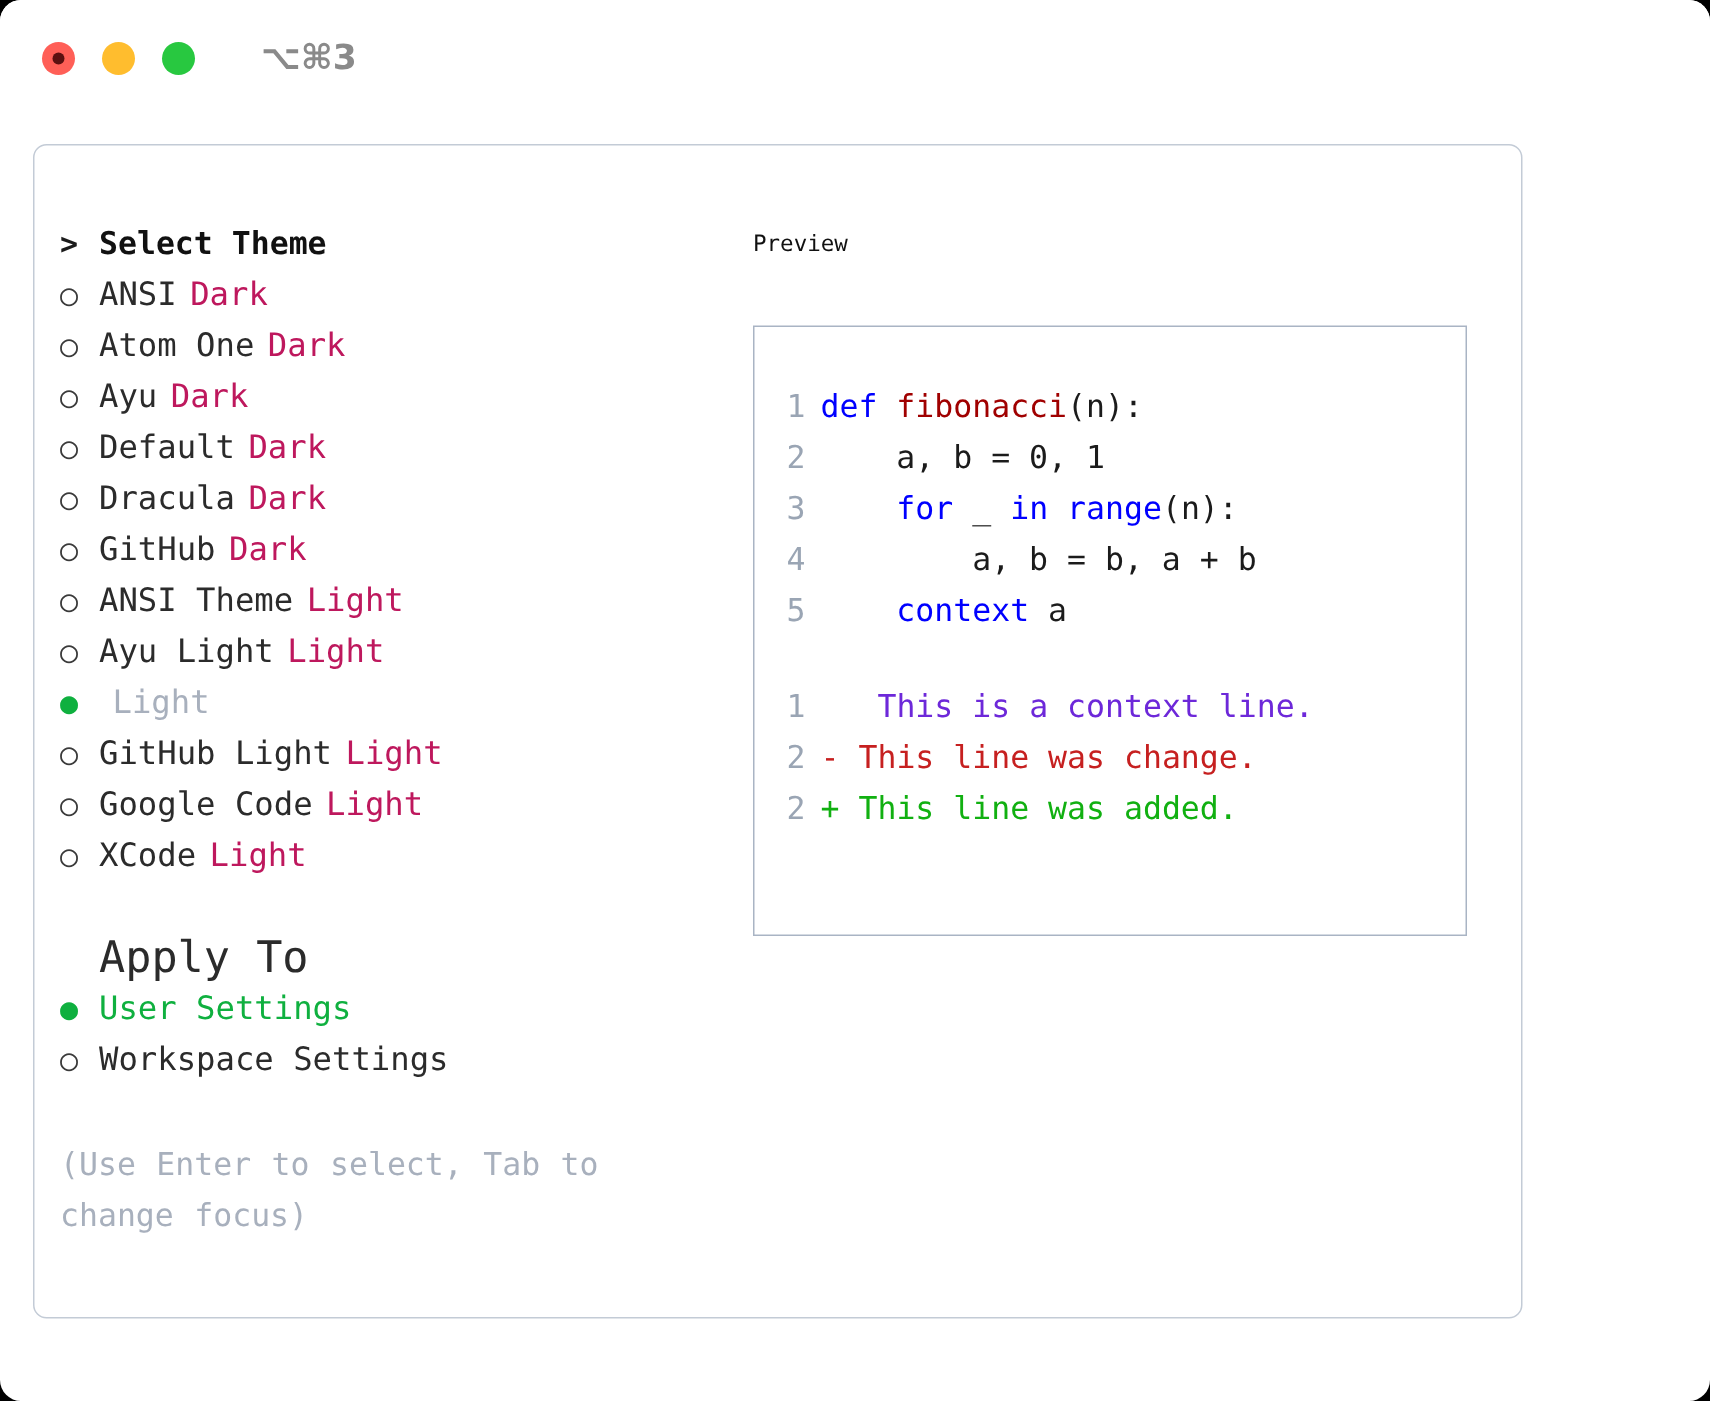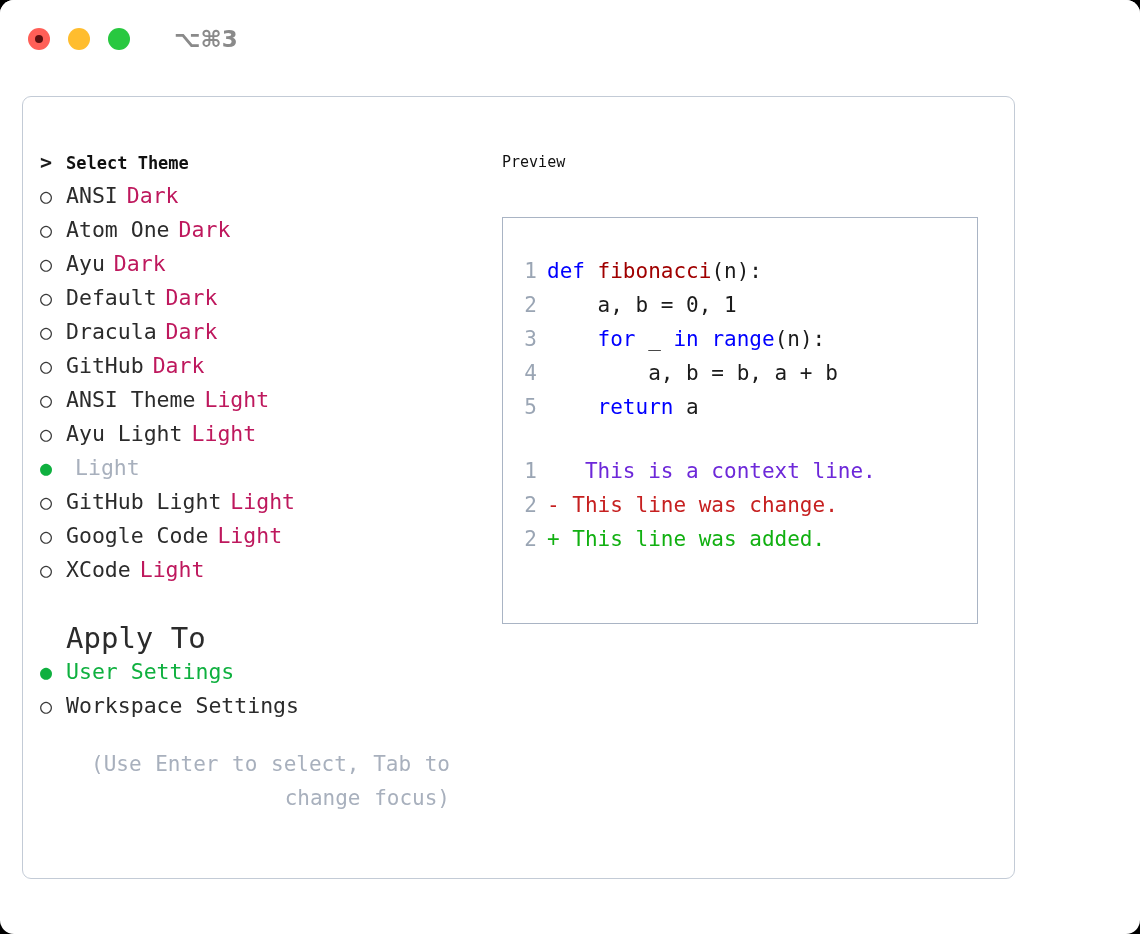--- a/index.html
+++ b/index.html
@@ -103,45 +103,44 @@
 
   .row .label { color: #2b2b2b; }
   .row.selected .label { color: #0fb03f; }
   .row .variant {
     color: #be185d;
     margin-left: 9px;
   }
   .row.selected .variant { color: #a8b0bd; }
 
   .heading {
-    font-size: 17px;
+    font-size: 21px;
     font-weight: bold;
     color: #111111;
     letter-spacing: 0px;
   }
 
   .section-label {
     height: 34px;
     line-height: 34px;
     font-size: 29px;
     color: #2b2b2b;
     padding-left: 26px;
     white-space: nowrap;
   }
 
   .spacer { height: 34px; }
 
   .hint {
-    margin-top: 24px;
+    margin-top: 36px;
     font-size: 21px;
     line-height: 34px;
     color: #a8b0bd;
     width: 410px;
     word-spacing: 1px;
-    text-align: right;
   }
 
   
   .right-col {
     position: absolute;
     left: 479px;
     top: 48px;
     width: 490px;
   }
 
@@ -294,21 +293,21 @@
       </div>
 
       <div class="right-col">
         <div class="preview-title">Preview</div>
         <div class="code-box">
           <div id="code-lines">
               <div class="code-line"><span class="lineno">1</span><span class="code-text"><span class="kw">def </span><span class="fn">fibonacci</span><span class="plain">(n):</span></span></div>
               <div class="code-line"><span class="lineno">2</span><span class="code-text"><span class="plain">    a, b = 0, 1</span></span></div>
               <div class="code-line"><span class="lineno">3</span><span class="code-text"><span class="plain">    </span><span class="kw">for</span><span class="plain"> _ </span><span class="kw">in</span><span class="plain"> </span><span class="kw">range</span><span class="plain">(n):</span></span></div>
               <div class="code-line"><span class="lineno">4</span><span class="code-text"><span class="plain">        a, b = b, a + b</span></span></div>
-              <div class="code-line"><span class="lineno">5</span><span class="code-text"><span class="plain">    </span><span class="kw">return</span><span class="plain"> a</span></span></div>
+              <div class="code-line"><span class="lineno">5</span><span class="code-text"><span class="plain">    </span><span class="kw">context</span><span class="plain"> a</span></span></div>
             </div>
           <div class="gap-line"></div>
           <div id="diff-lines">
               <div class="code-line"><span class="lineno">1</span><span class="ctx"> </span><span class="ctx">  This is a context line.</span></div>
               <div class="code-line"><span class="lineno">2</span><span class="del">-</span><span class="del"> This line was change.</span></div>
               <div class="code-line"><span class="lineno">2</span><span class="add">+</span><span class="add"> This line was added.</span></div>
             </div>
         </div>
       </div>
 

